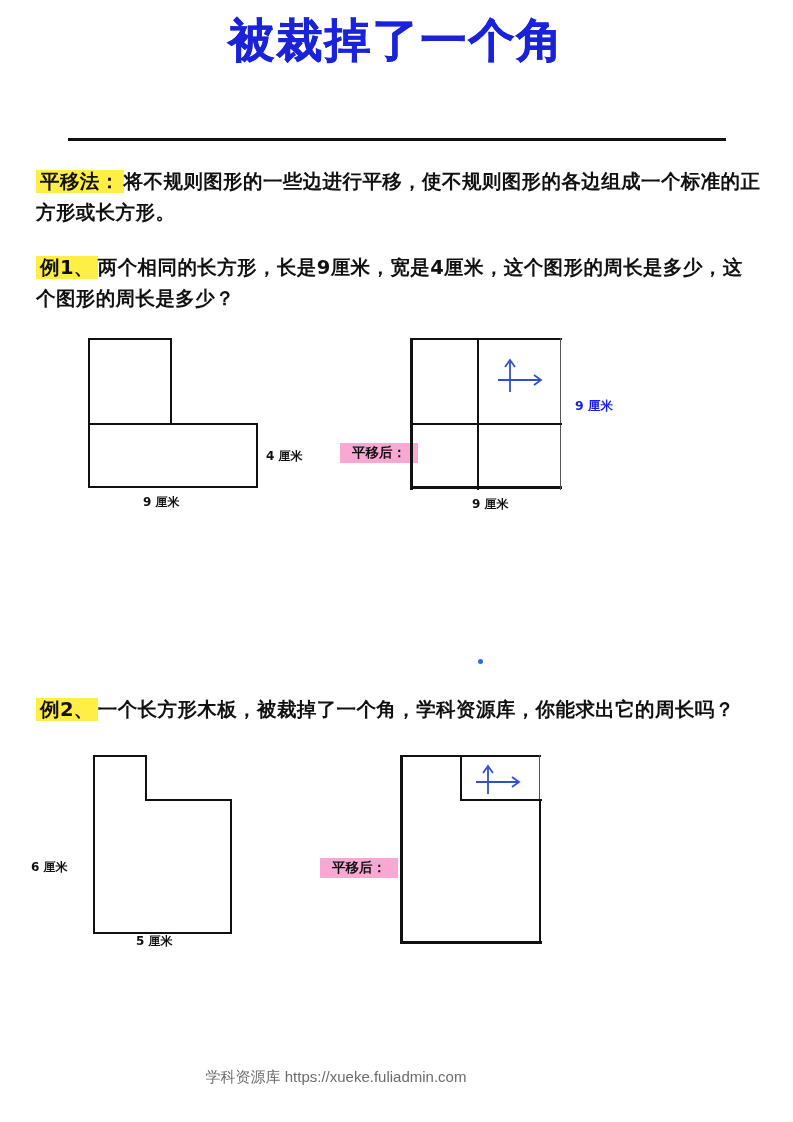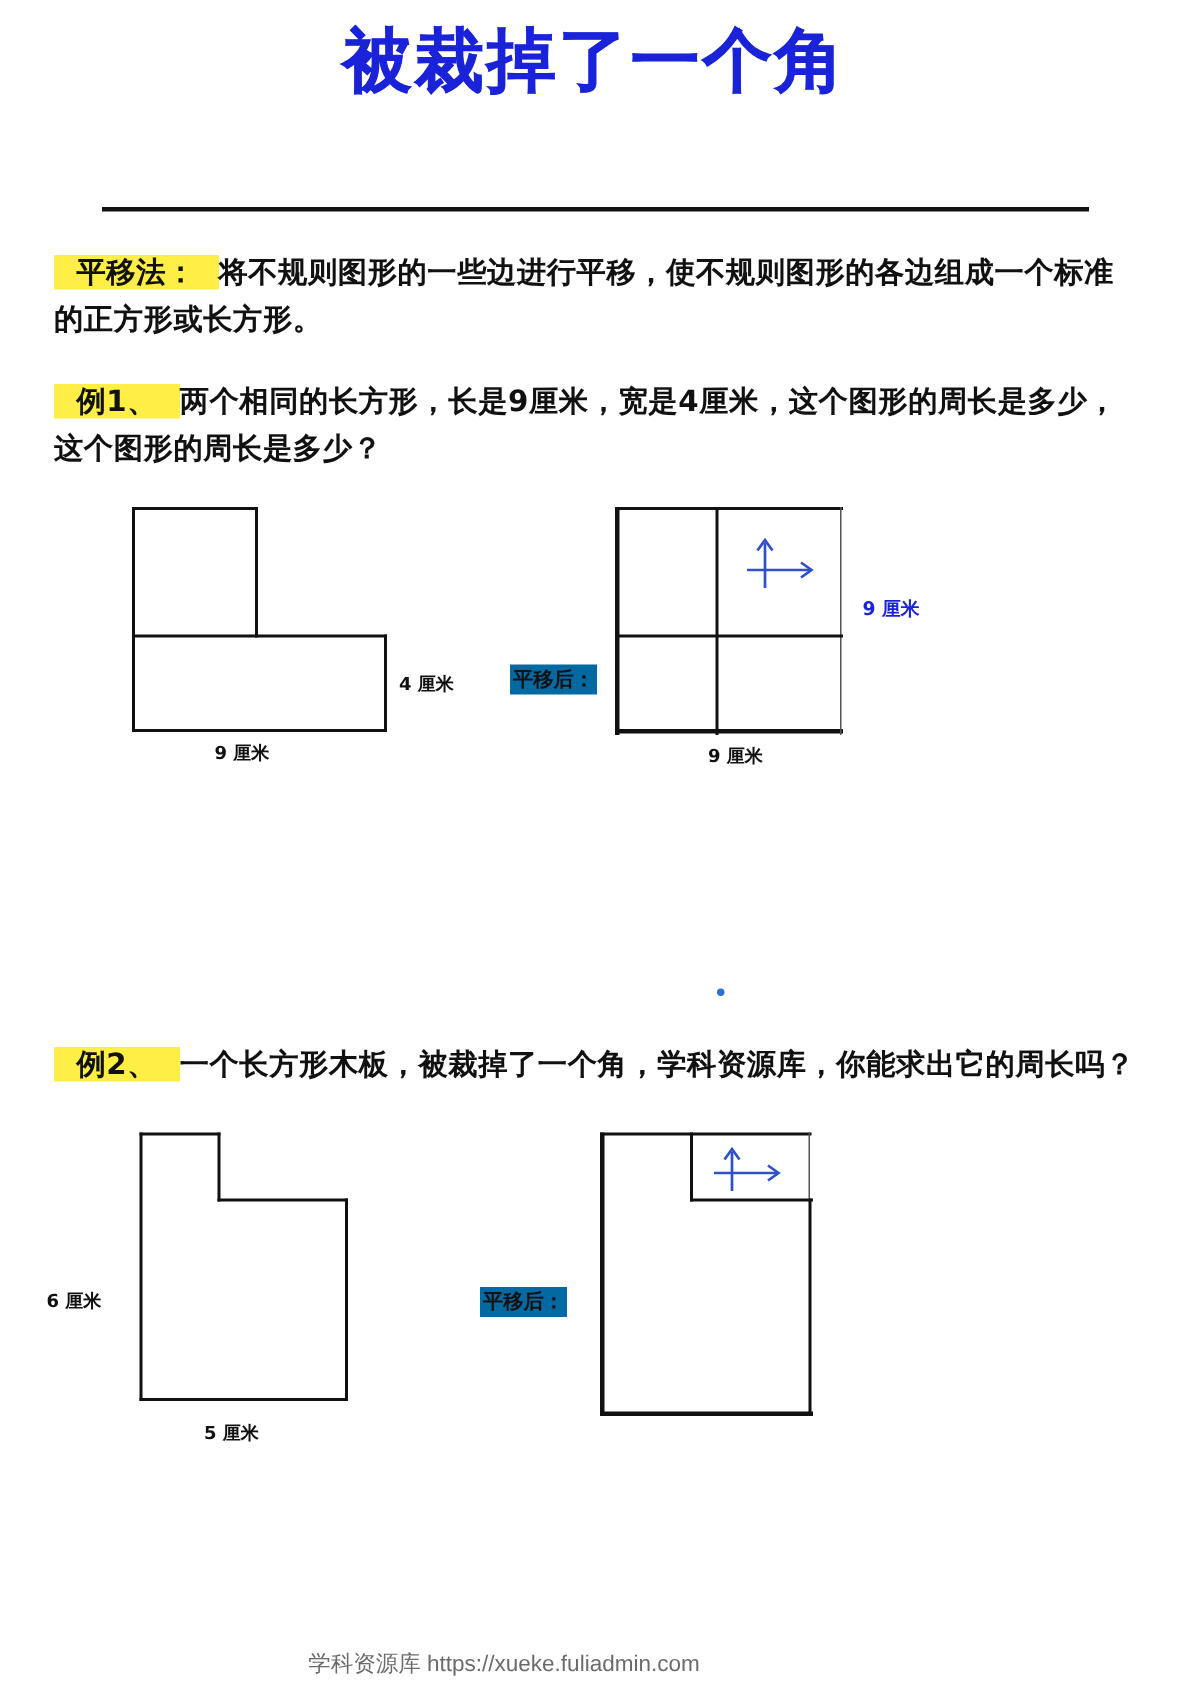--- a/index.html
+++ b/index.html
@@ -63,21 +63,21 @@
     position: absolute;
     font-family: "DejaVu Sans", sans-serif;
     font-size: 19.5px;
     font-weight: bold;
     line-height: 31px;
     color: #111;
     letter-spacing: 0.4px;
   }
   .hl {
     background: #ffee45;
-    padding: 0 15px;
+    padding: 0 4px;
   }
 
   #method-para { top: 166px; left: 36px; width: 726px; }
   #ex1-para    { top: 252px; left: 36px; width: 726px; }
   #ex2-para    { top: 694px; left: 36px; width: 726px; }
 
   
   .fig { position: absolute; }
   .ln {
     position: absolute;
@@ -98,40 +98,39 @@
     font-weight: bold;
     color: #1a23d8;
     white-space: nowrap;
   }
   .tag {
     position: absolute;
     font-family: Liberation Sans, sans-serif;
     font-size: 13.5px;
     font-weight: bold;
     color: #111;
-    background: #0369a1;
-    padding: 1px 2px;
+    background: #f9a8d4;
+    padding: 1px 12px;
     white-space: nowrap;
   }
   .thin { background: #555; }
 
   
   .arrow-icon { position: absolute; }
 
   
   .watermark {
     position: absolute;
     top: 1068px;
     left: 0;
     width: 672px;
     text-align: center;
     font-family: "Liberation Sans", sans-serif;
     font-size: 15px;
     color: #6b6b6b;
-    margin-top: 32px;
   }
 
   .dot {
     position: absolute;
     width: 5px; height: 5px;
     border-radius: 50%;
     background: #2b6fd8;
   }
 </style>
 </head>
@@ -206,21 +205,21 @@
 
     <div class="ln" style="left:52px; top:44px;  width:87px;  height:2px;"></div>
 
     <div class="ln" style="left:137px;top:44px;  width:2px;   height:135px;"></div>
 
     <div class="ln" style="left:0px;  top:177px; width:139px; height:2px;"></div>
 
     <div class="ln" style="left:0px;  top:0px;   width:2px;   height:179px;"></div>
 
     <div class="lbl" style="left:-62px; top:104px;">6 厘米</div>
-    <div class="lbl" style="left:43px;  top:192px;">5 厘米</div>
+    <div class="lbl" style="left:43px;  top:178px;">5 厘米</div>
   </div>
 
   <div class="tag" style="top:858px; left:320px;">平移后：</div>
 
   <div class="fig" style="top:755px; left:400px; width:220px; height:200px;">
 
     <div class="ln" style="left:0px;   top:0px;   width:3px;   height:188px;"></div>
 
     <div class="ln" style="left:0px;   top:0px;   width:141px; height:2px;"></div>
 

